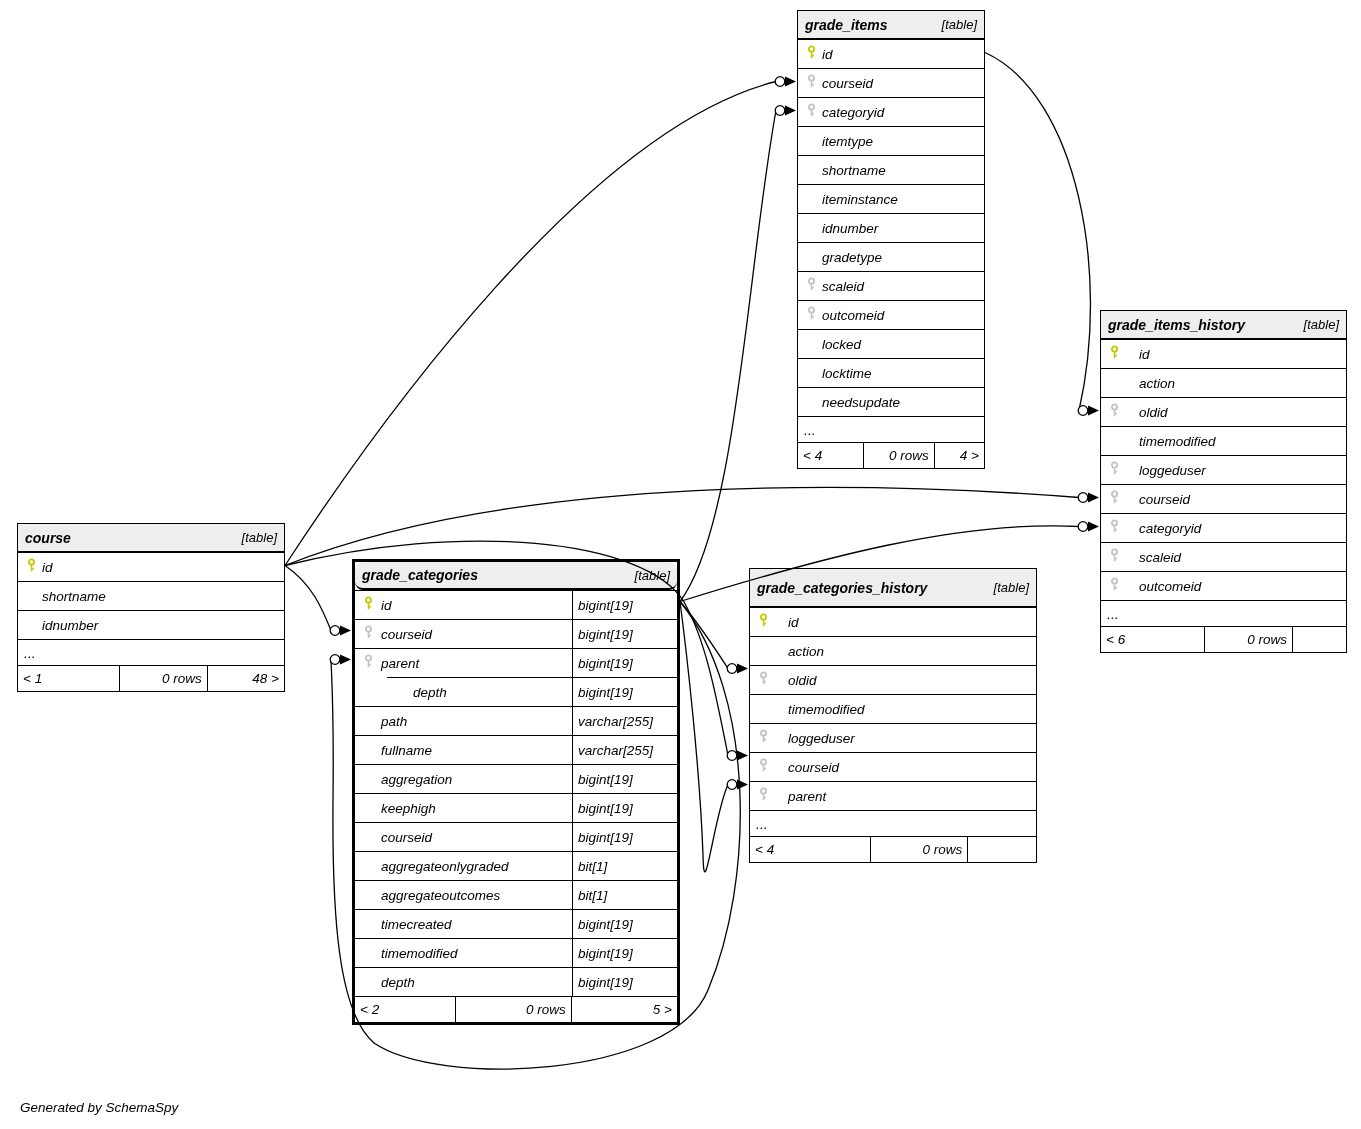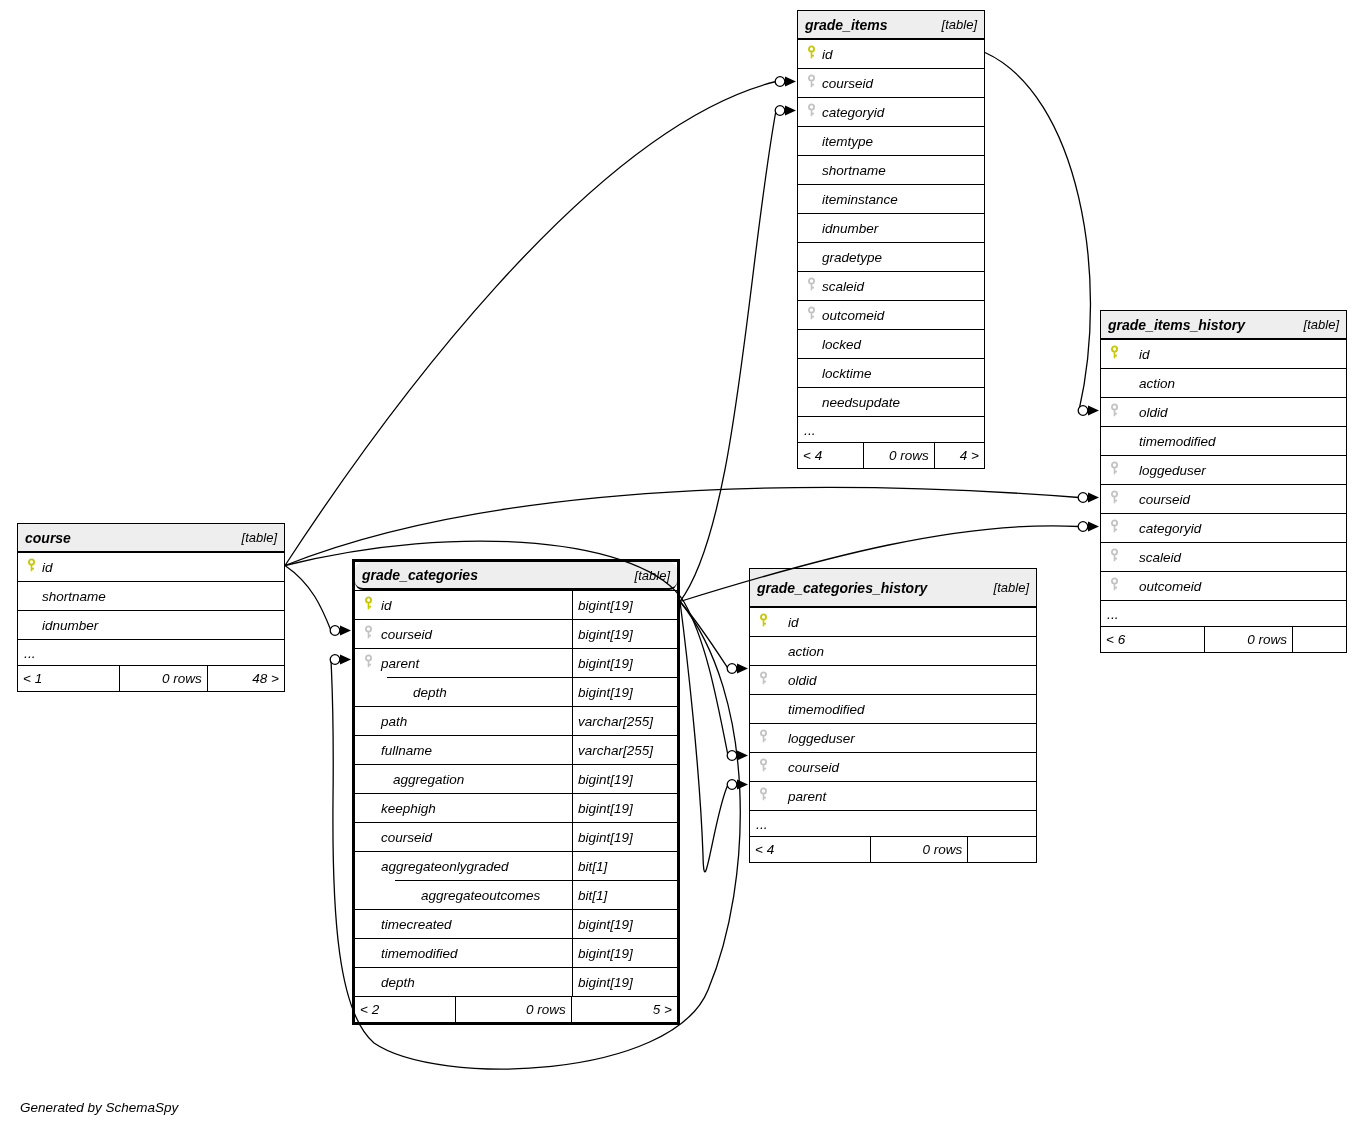--- a/index.html
+++ b/index.html
@@ -306,41 +306,41 @@
         <div class="tbl-row" style="height: 29px;">
           <span class="keycell" style="width: 22px;"></span>
           <span class="colname">path</span>
           <span class="coltype" style="width: 105px;">varchar[255]</span>
         </div>
         <div class="tbl-row" style="height: 29px;">
           <span class="keycell" style="width: 22px;"></span>
           <span class="colname">fullname</span>
           <span class="coltype" style="width: 105px;">varchar[255]</span>
         </div>
-        <div class="tbl-row" style="height: 29px; gap: 12px;">
+        <div class="tbl-row" style="height: 29px;">
           <span class="keycell" style="width: 22px;"></span>
           <span class="colname">aggregation</span>
           <span class="coltype" style="width: 105px;">bigint[19]</span>
         </div>
         <div class="tbl-row" style="height: 29px;">
           <span class="keycell" style="width: 22px;"></span>
           <span class="colname">keephigh</span>
           <span class="coltype" style="width: 105px;">bigint[19]</span>
         </div>
         <div class="tbl-row" style="height: 29px;">
           <span class="keycell" style="width: 22px;"></span>
           <span class="colname">courseid</span>
           <span class="coltype" style="width: 105px;">bigint[19]</span>
         </div>
         <div class="tbl-row" style="height: 29px;">
           <span class="keycell" style="width: 22px;"></span>
           <span class="colname">aggregateonlygraded</span>
           <span class="coltype" style="width: 105px;">bit[1]</span>
         </div>
-        <div class="tbl-row" style="height: 29px; margin-left: 40px;">
+        <div class="tbl-row" style="height: 29px;">
           <span class="keycell" style="width: 22px;"></span>
           <span class="colname">aggregateoutcomes</span>
           <span class="coltype" style="width: 105px;">bit[1]</span>
         </div>
         <div class="tbl-row" style="height: 29px;">
           <span class="keycell" style="width: 22px;"></span>
           <span class="colname">timecreated</span>
           <span class="coltype" style="width: 105px;">bigint[19]</span>
         </div>
         <div class="tbl-row" style="height: 29px;">

